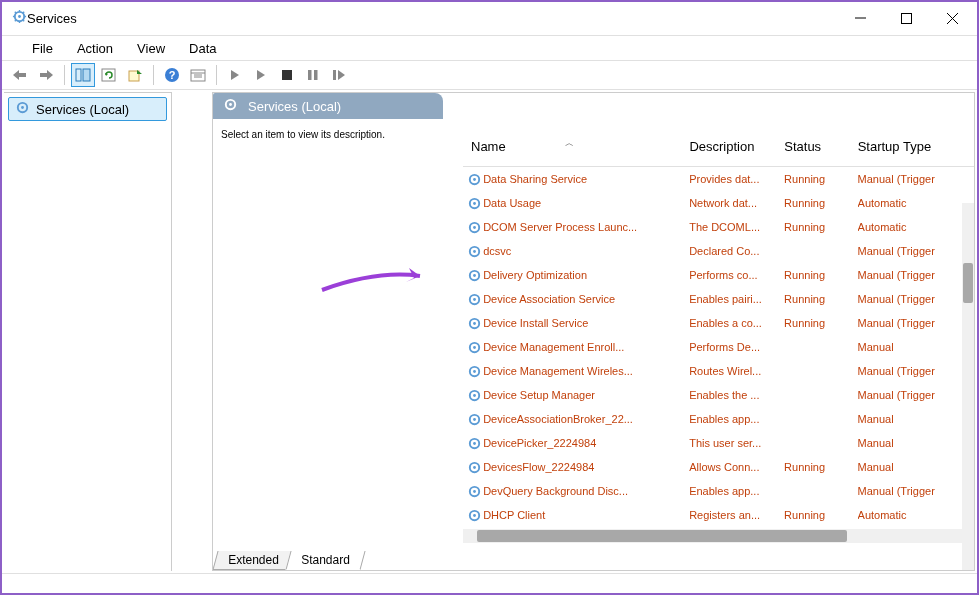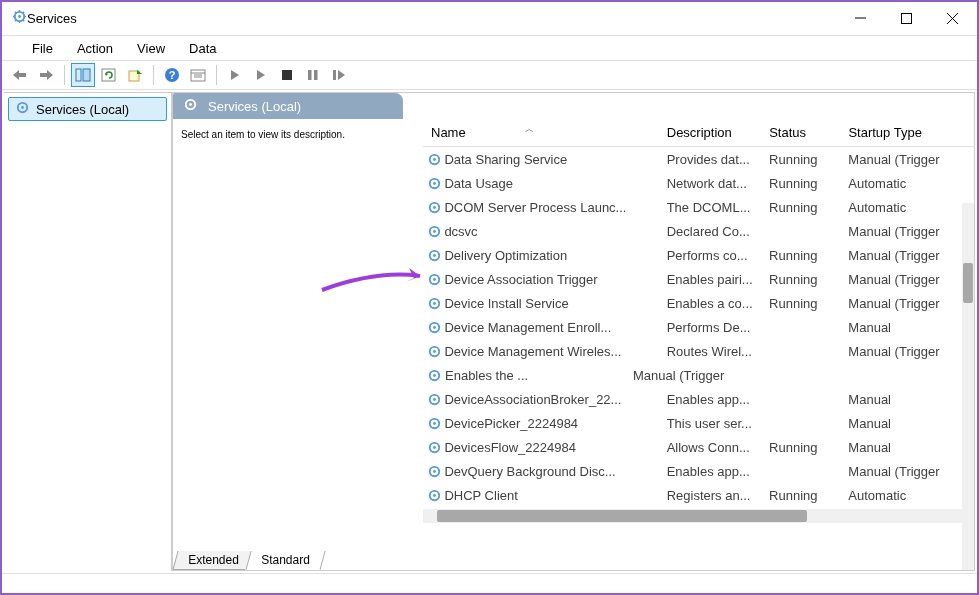--- a/index.html
+++ b/index.html
@@ -7,36 +7,36 @@
 .titlebar { height: 34px; display: flex; align-items: center; padding: 0 2px 0 10px; border-bottom: 1px solid #e0e0e0; }
 .titlebar .title { font-size: 13px; flex: 1; color: #000; }
 .win-btns { display: flex; }
 .win-btn { width: 46px; height: 32px; display: flex; align-items: center; justify-content: center; }
 .menubar { height: 24px; display: flex; align-items: center; padding: 0 20px; gap: 4px; }
 .menu-item { padding: 2px 10px; font-size: 13px; color: #000; }
 .toolbar { height: 30px; display: flex; align-items: center; padding: 0 6px; border-top: 1px solid #e0e0e0; border-bottom: 1px solid #e0e0e0; gap: 2px; }
 .toolbar .tb-btn { width: 24px; height: 24px; display: flex; align-items: center; justify-content: center; }
 .toolbar .tb-sep { width: 1px; height: 20px; background: #ccc; margin: 0 4px; }
 .toolbar .tb-btn.active { border: 1px solid #3399dd; background: #d8eefb; }
-.main { display: flex; height: calc(100% - 108px); }
+.main { display: flex; height: calc(100% - 108px); gap: 40px; }
 .sidebar { width: 168px; border-right: 1px solid #ccc; padding: 4px; border-top: 1px solid #ccc; margin: 2px 0 2px 2px; }
 .side-item { display: flex; align-items: center; gap: 6px; padding: 2px 6px; font-size: 13px; background: #d8eefb; border: 1px solid #3399dd; border-radius: 2px; }
 .content { flex: 1; margin: 2px 2px 2px 0; border: 1px solid #ccc; display: flex; flex-direction: column; position: relative; overflow: hidden; }
 .content-header { height: 26px; background: #90a8c0; display: flex; align-items: center; padding: 0 10px; gap: 10px; color: #fff; font-size: 13px; width: 230px; border-radius: 2px 8px 0 0; }
 .content-body { flex: 1; display: flex; overflow: hidden; }
 .desc-pane { width: 250px; padding: 10px 8px; font-size: 10px; color: #000; white-space: nowrap; }
 .list-pane { flex: 1; position: relative; overflow: hidden; }
-.list-header { height: 28px; display: flex; align-items: center; border-bottom: 1px solid #e0e0e0; font-size: 13px; color: #000; padding-left: 4px; }
+.list-header { height: 28px; display: flex; align-items: flex-start; border-bottom: 1px solid #e0e0e0; font-size: 13px; color: #000; padding-left: 4px; margin-top: 20px; }
 .col-name { width: 248px; position: relative; padding-left: 4px;}
 .col-desc { width: 106px; }
 .col-status { width: 82px; }
 .col-startup { width: 130px; }
 .sort-caret { position: absolute; left: 98px; top: -2px; font-size: 9px; color: #555;}
 .list-rows { overflow: hidden; }
-.row { height: 24px; display: flex; align-items: center; font-size: 13px; color: #404040; padding-left: 4px; white-space: nowrap; }
+.row { height: 24px; display: flex; align-items: center; font-size: 11px; color: #c2410c; padding-left: 4px; white-space: nowrap; }
 .row .icon { width: 18px; display: inline-flex; }
 .row .name { width: 230px; overflow: hidden; text-overflow: ellipsis; padding-left: 0px; }
 .row .desc { width: 106px; overflow: hidden; text-overflow: ellipsis; }
 .row .status { width: 82px; }
 .row .startup { width: 130px; overflow: hidden; text-overflow: ellipsis; }
 .hscroll { height: 14px; background: #f0f0f0; position: relative; margin-top: 2px; }
 .hscroll-thumb { position: absolute; left: 14px; top: 1px; height: 12px; width: 370px; background: #a8a8a8; border-radius: 2px; }
 .tabs-strip { position: absolute; bottom: 0; left: 0; height: 22px; display: flex; align-items: flex-end; padding-left: 2px; background: #fff; }
 .tab { padding: 2px 12px; font-size: 12px; border: 1px solid #aaa; border-top: none; background: #f2f2f2; position: relative; transform: skew(-15deg); margin-right: -4px;}
 .tab span { display:inline-block; transform: skew(15deg); }
@@ -253,21 +253,21 @@
               <span class="status">Running</span>
               <span class="startup">Manual (Trigger</span>
             </div>
             <div class="row">
               <span class="icon gear-icon">
                 <svg viewBox="0 0 16 16">
                   <circle cx="8" cy="8" r="5" fill="none" stroke="#5b9bd5" stroke-width="2"></circle>
                   <circle cx="8" cy="8" r="1.5" fill="#5b9bd5"></circle>
                 </svg>
               </span>
-              <span class="name">Device Association Trigger</span>
+              <span class="name">Device Association Service</span>
               <span class="desc">Enables pairi...</span>
               <span class="status">Running</span>
               <span class="startup">Manual (Trigger</span>
             </div>
             <div class="row">
               <span class="icon gear-icon">
                 <svg viewBox="0 0 16 16">
                   <circle cx="8" cy="8" r="5" fill="none" stroke="#5b9bd5" stroke-width="2"></circle>
                   <circle cx="8" cy="8" r="1.5" fill="#5b9bd5"></circle>
                 </svg>
@@ -301,20 +301,21 @@
               <span class="status"></span>
               <span class="startup">Manual (Trigger</span>
             </div>
             <div class="row">
               <span class="icon gear-icon">
                 <svg viewBox="0 0 16 16">
                   <circle cx="8" cy="8" r="5" fill="none" stroke="#5b9bd5" stroke-width="2"></circle>
                   <circle cx="8" cy="8" r="1.5" fill="#5b9bd5"></circle>
                 </svg>
               </span>
+              <span class="name">Device Setup Manager</span>
               <span class="desc">Enables the ...</span>
               <span class="status"></span>
               <span class="startup">Manual (Trigger</span>
             </div>
             <div class="row">
               <span class="icon gear-icon">
                 <svg viewBox="0 0 16 16">
                   <circle cx="8" cy="8" r="5" fill="none" stroke="#5b9bd5" stroke-width="2"></circle>
                   <circle cx="8" cy="8" r="1.5" fill="#5b9bd5"></circle>
                 </svg>

